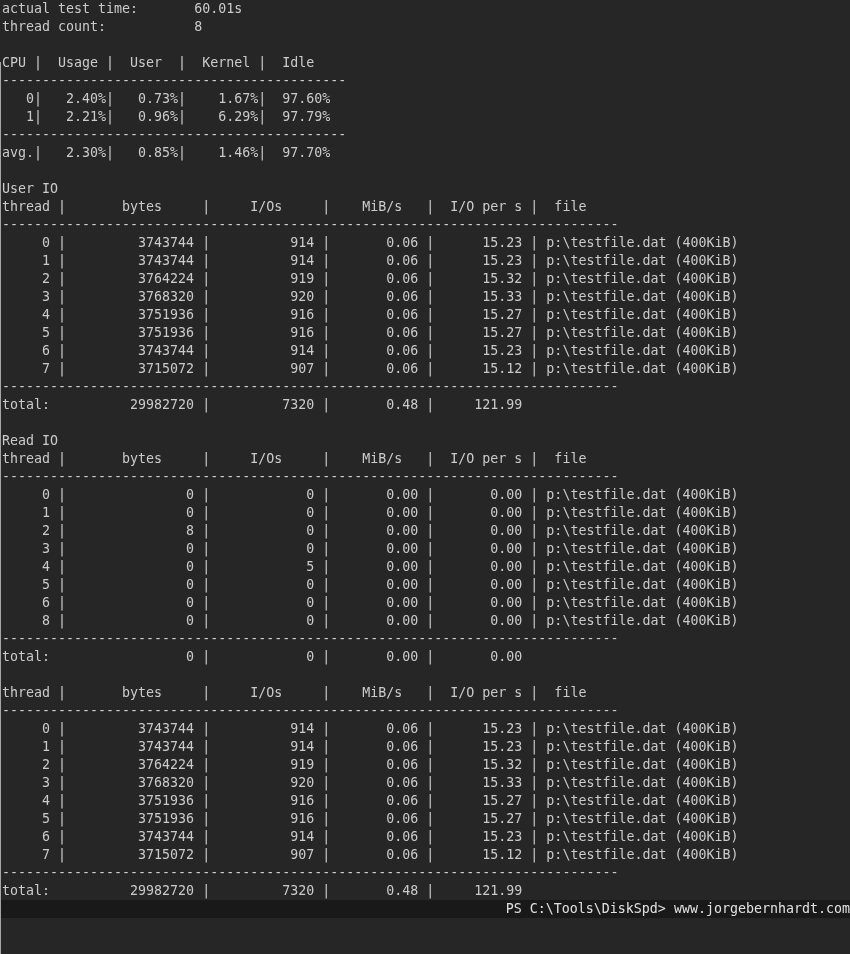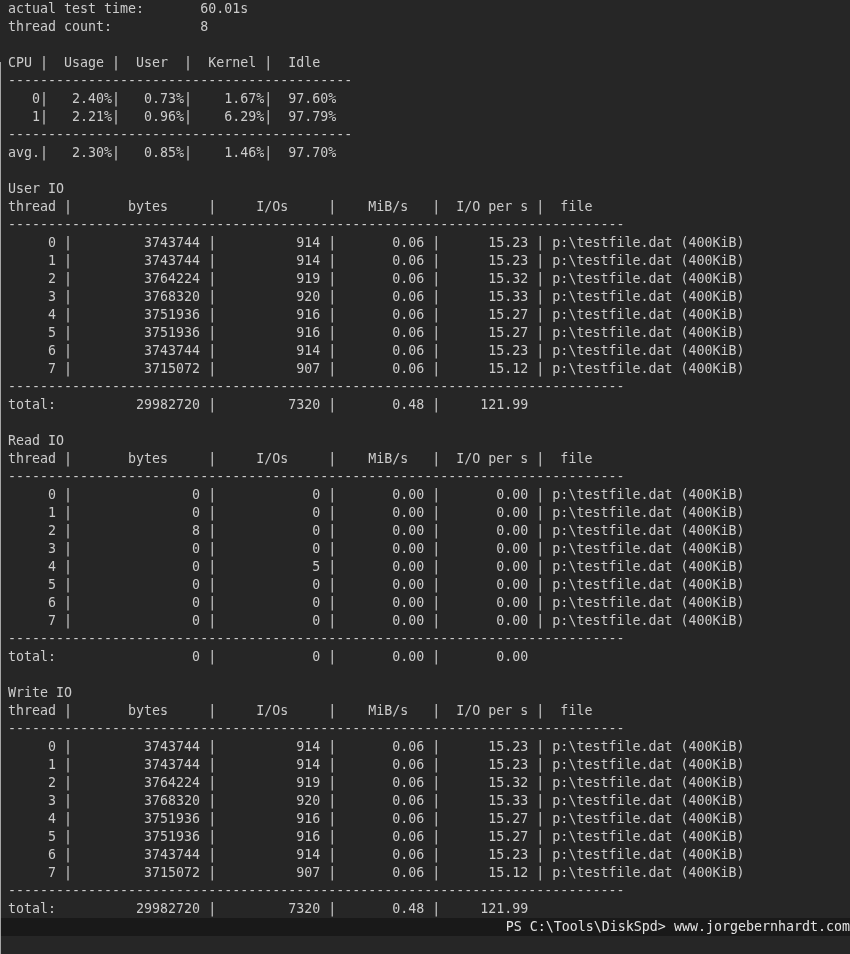--- a/index.html
+++ b/index.html
@@ -25,21 +25,21 @@
     top: 62px;
     width: 1px;
     height: 892px;
     background: #bdbdbd;
     opacity: 0.85;
     pointer-events: none;
   }
   .line {
     height: 18px;
     white-space: pre;
-    padding-left: 8px;
+    padding-left: 2px;
     overflow: hidden;
   }
   .line.prompt-line {
     background: #191919;
     color: #e2e2e2;
     text-align: right;
   }
 </style>
 </head>
 <body>
@@ -74,25 +74,24 @@
       <div class="line">Read IO</div>
       <div class="line">thread |       bytes     |     I/Os     |    MiB/s   |  I/O per s |  file</div>
       <div class="line">-----------------------------------------------------------------------------</div>
       <div class="line">     0 |               0 |            0 |       0.00 |       0.00 | p:\testfile.dat (400KiB)</div>
       <div class="line">     1 |               0 |            0 |       0.00 |       0.00 | p:\testfile.dat (400KiB)</div>
       <div class="line">     2 |               8 |            0 |       0.00 |       0.00 | p:\testfile.dat (400KiB)</div>
       <div class="line">     3 |               0 |            0 |       0.00 |       0.00 | p:\testfile.dat (400KiB)</div>
       <div class="line">     4 |               0 |            5 |       0.00 |       0.00 | p:\testfile.dat (400KiB)</div>
       <div class="line">     5 |               0 |            0 |       0.00 |       0.00 | p:\testfile.dat (400KiB)</div>
       <div class="line">     6 |               0 |            0 |       0.00 |       0.00 | p:\testfile.dat (400KiB)</div>
-      <div class="line">     7 |               0 |            0 |       0.00 |       0.00 | p:\testfile.dat (400KiB)</div>
+      <div class="line">     8 |               0 |            0 |       0.00 |       0.00 | p:\testfile.dat (400KiB)</div>
       <div class="line">-----------------------------------------------------------------------------</div>
       <div class="line">total:                 0 |            0 |       0.00 |       0.00</div>
       <div class="line"></div>
-      <div class="line">Write IO</div>
       <div class="line">thread |       bytes     |     I/Os     |    MiB/s   |  I/O per s |  file</div>
       <div class="line">-----------------------------------------------------------------------------</div>
       <div class="line">     0 |         3743744 |          914 |       0.06 |      15.23 | p:\testfile.dat (400KiB)</div>
       <div class="line">     1 |         3743744 |          914 |       0.06 |      15.23 | p:\testfile.dat (400KiB)</div>
       <div class="line">     2 |         3764224 |          919 |       0.06 |      15.32 | p:\testfile.dat (400KiB)</div>
       <div class="line">     3 |         3768320 |          920 |       0.06 |      15.33 | p:\testfile.dat (400KiB)</div>
       <div class="line">     4 |         3751936 |          916 |       0.06 |      15.27 | p:\testfile.dat (400KiB)</div>
       <div class="line">     5 |         3751936 |          916 |       0.06 |      15.27 | p:\testfile.dat (400KiB)</div>
       <div class="line">     6 |         3743744 |          914 |       0.06 |      15.23 | p:\testfile.dat (400KiB)</div>
       <div class="line">     7 |         3715072 |          907 |       0.06 |      15.12 | p:\testfile.dat (400KiB)</div>

